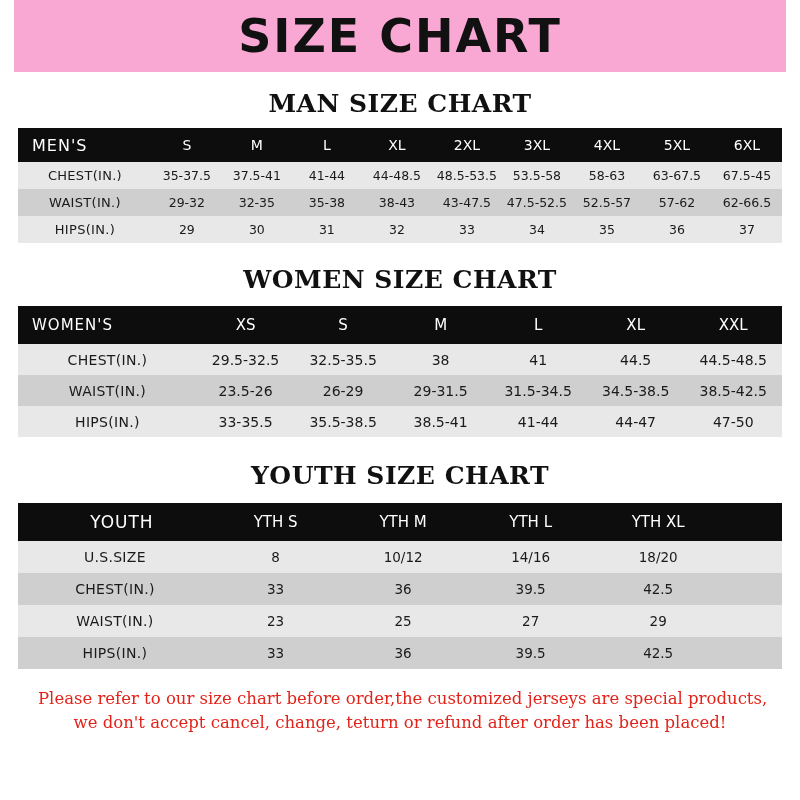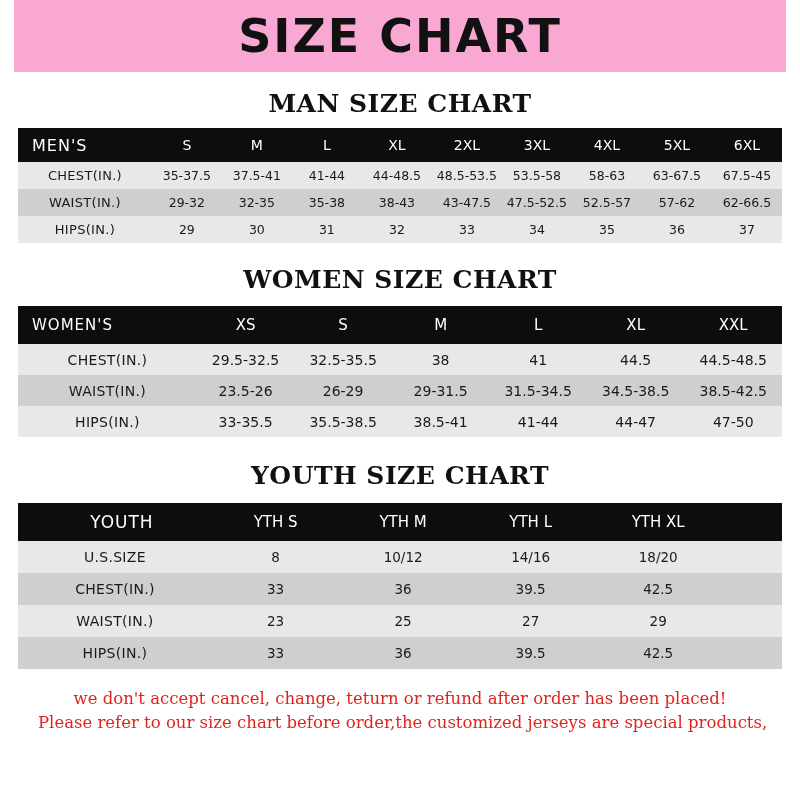--- a/index.html
+++ b/index.html
@@ -281,18 +281,18 @@
           <td>33</td>
           <td>36</td>
           <td>39.5</td>
           <td>42.5</td>
           <td></td>
         </tr>
       </tbody>
     </table>
 
     <div class="footer-note">
+      <div>Please refer to our size chart before order,the customized jerseys are special products,</div>
       <div>we don't accept cancel, change, teturn or refund after order has been placed!</div>
-      <div>Please refer to our size chart before order,the customized jerseys are special products,</div>
     </div>
 
   </div>
 </div>
 
 </body></html>

